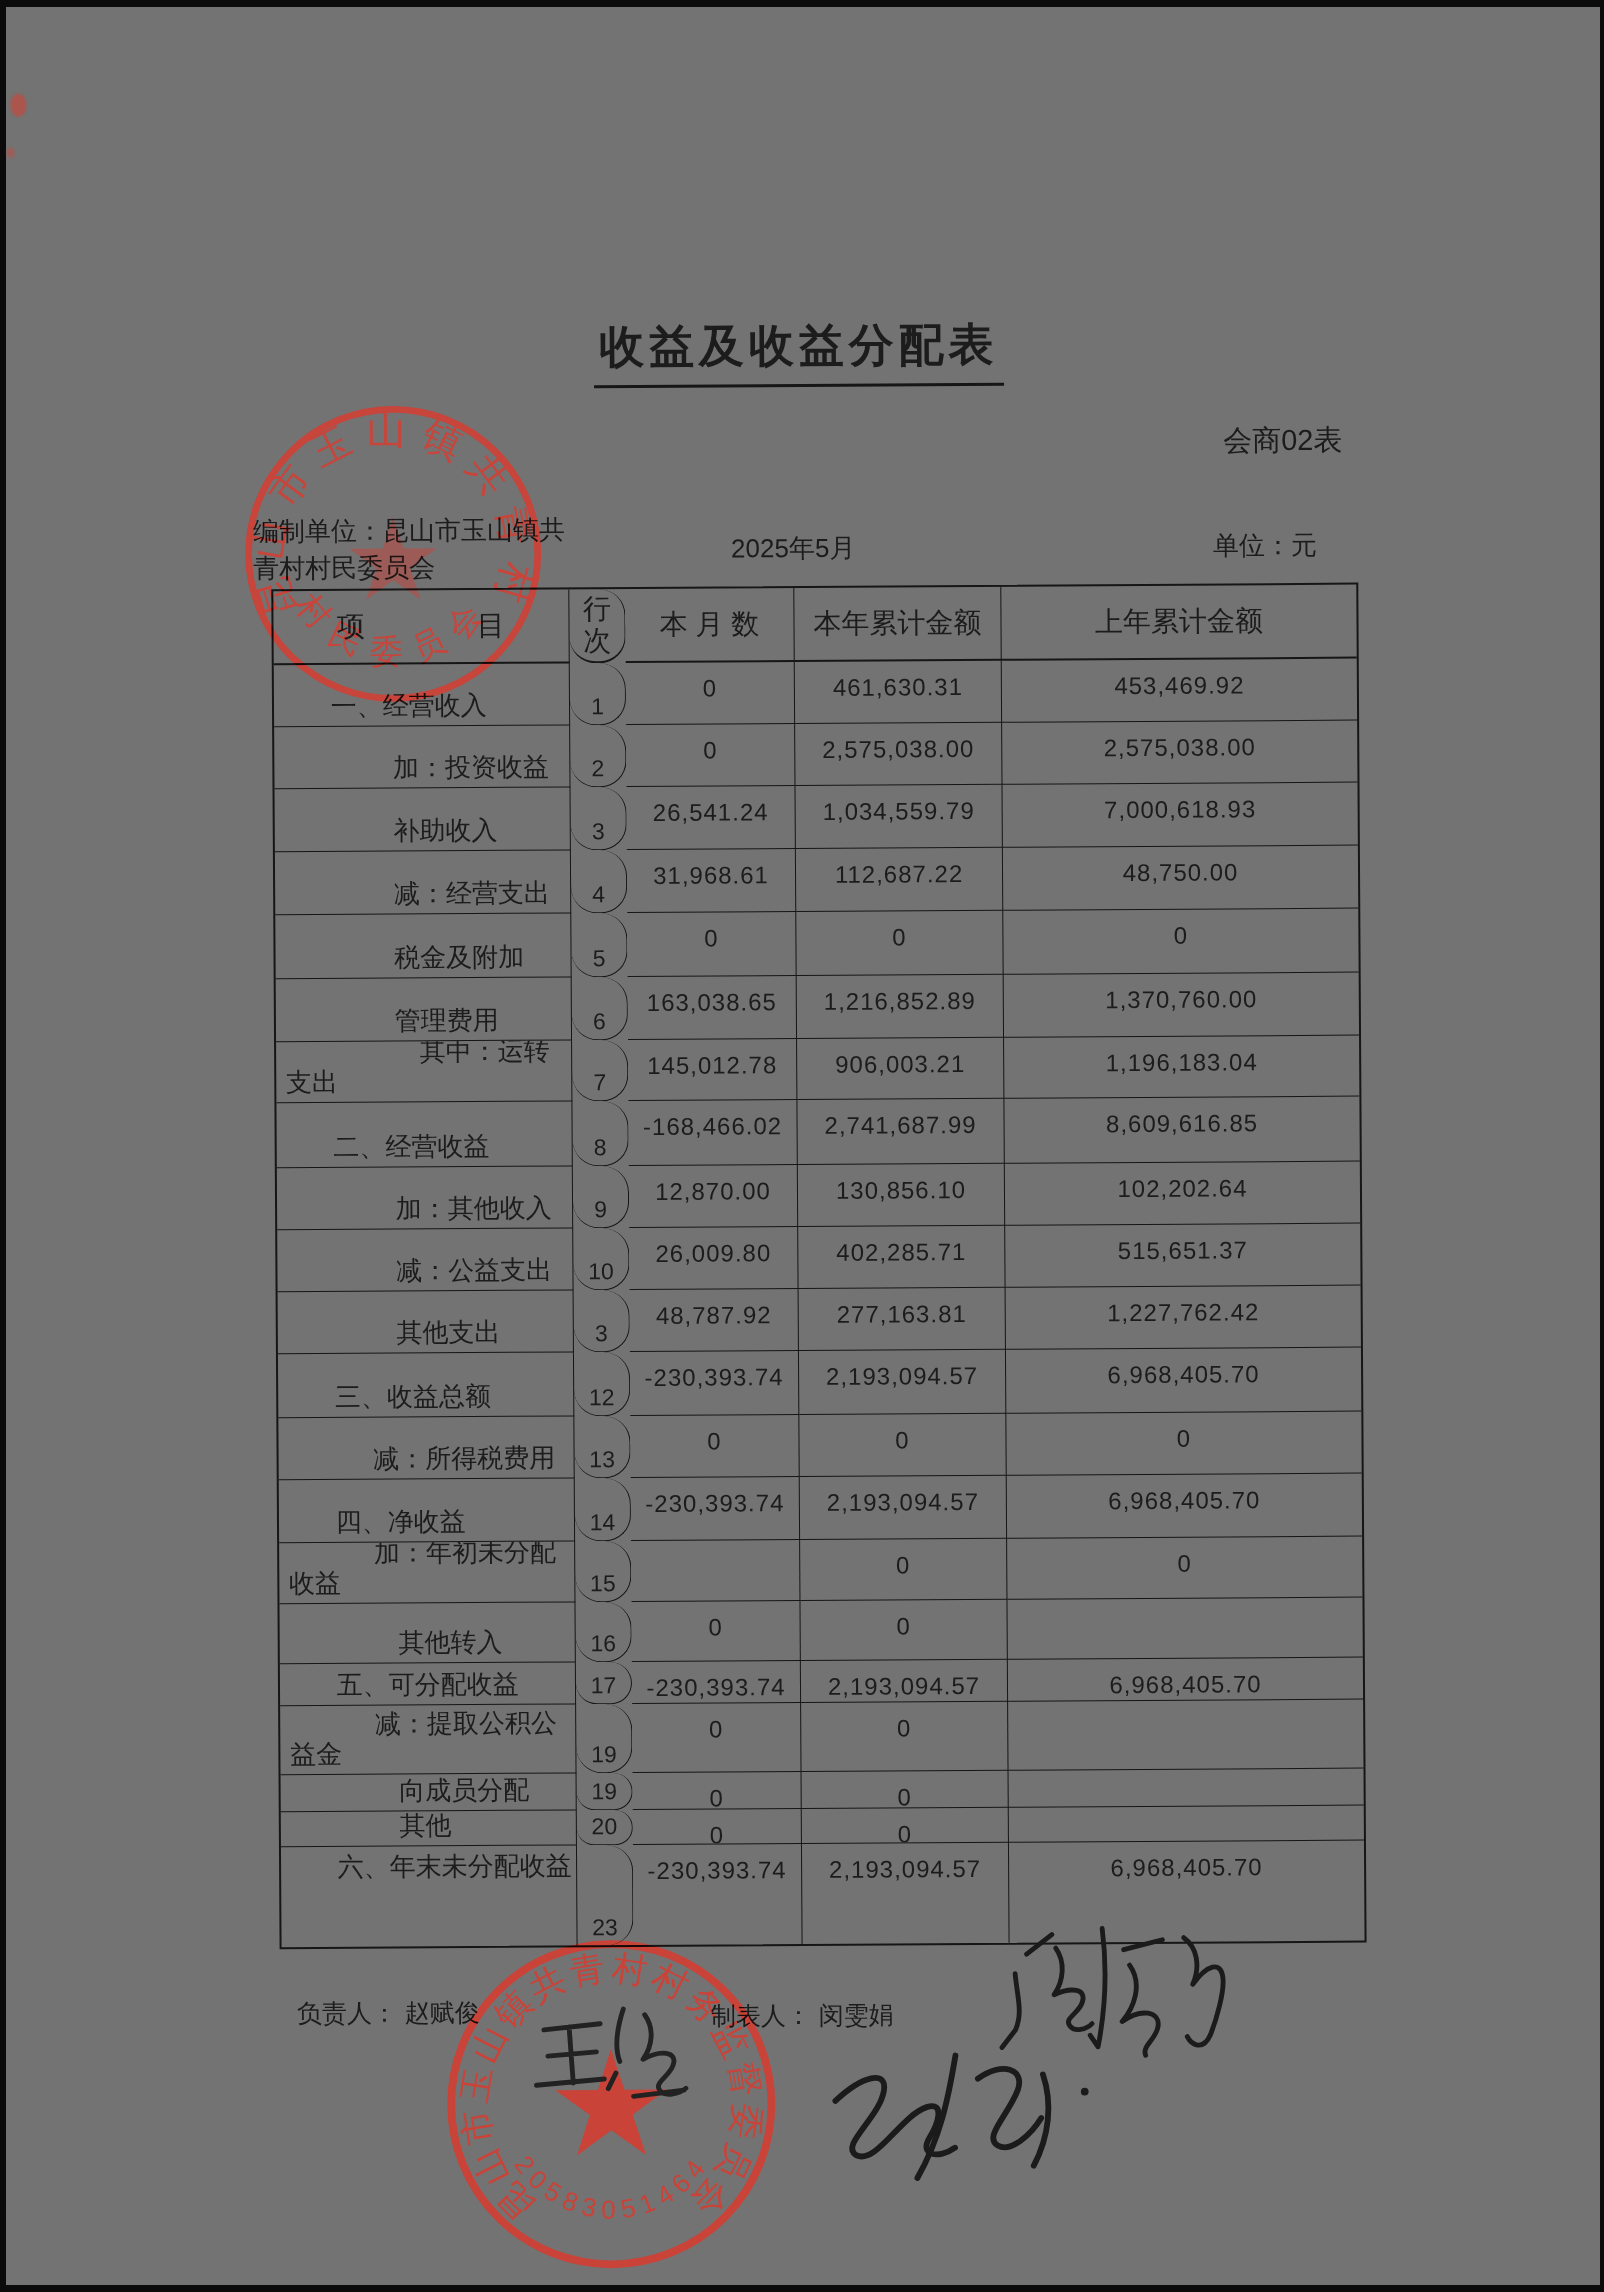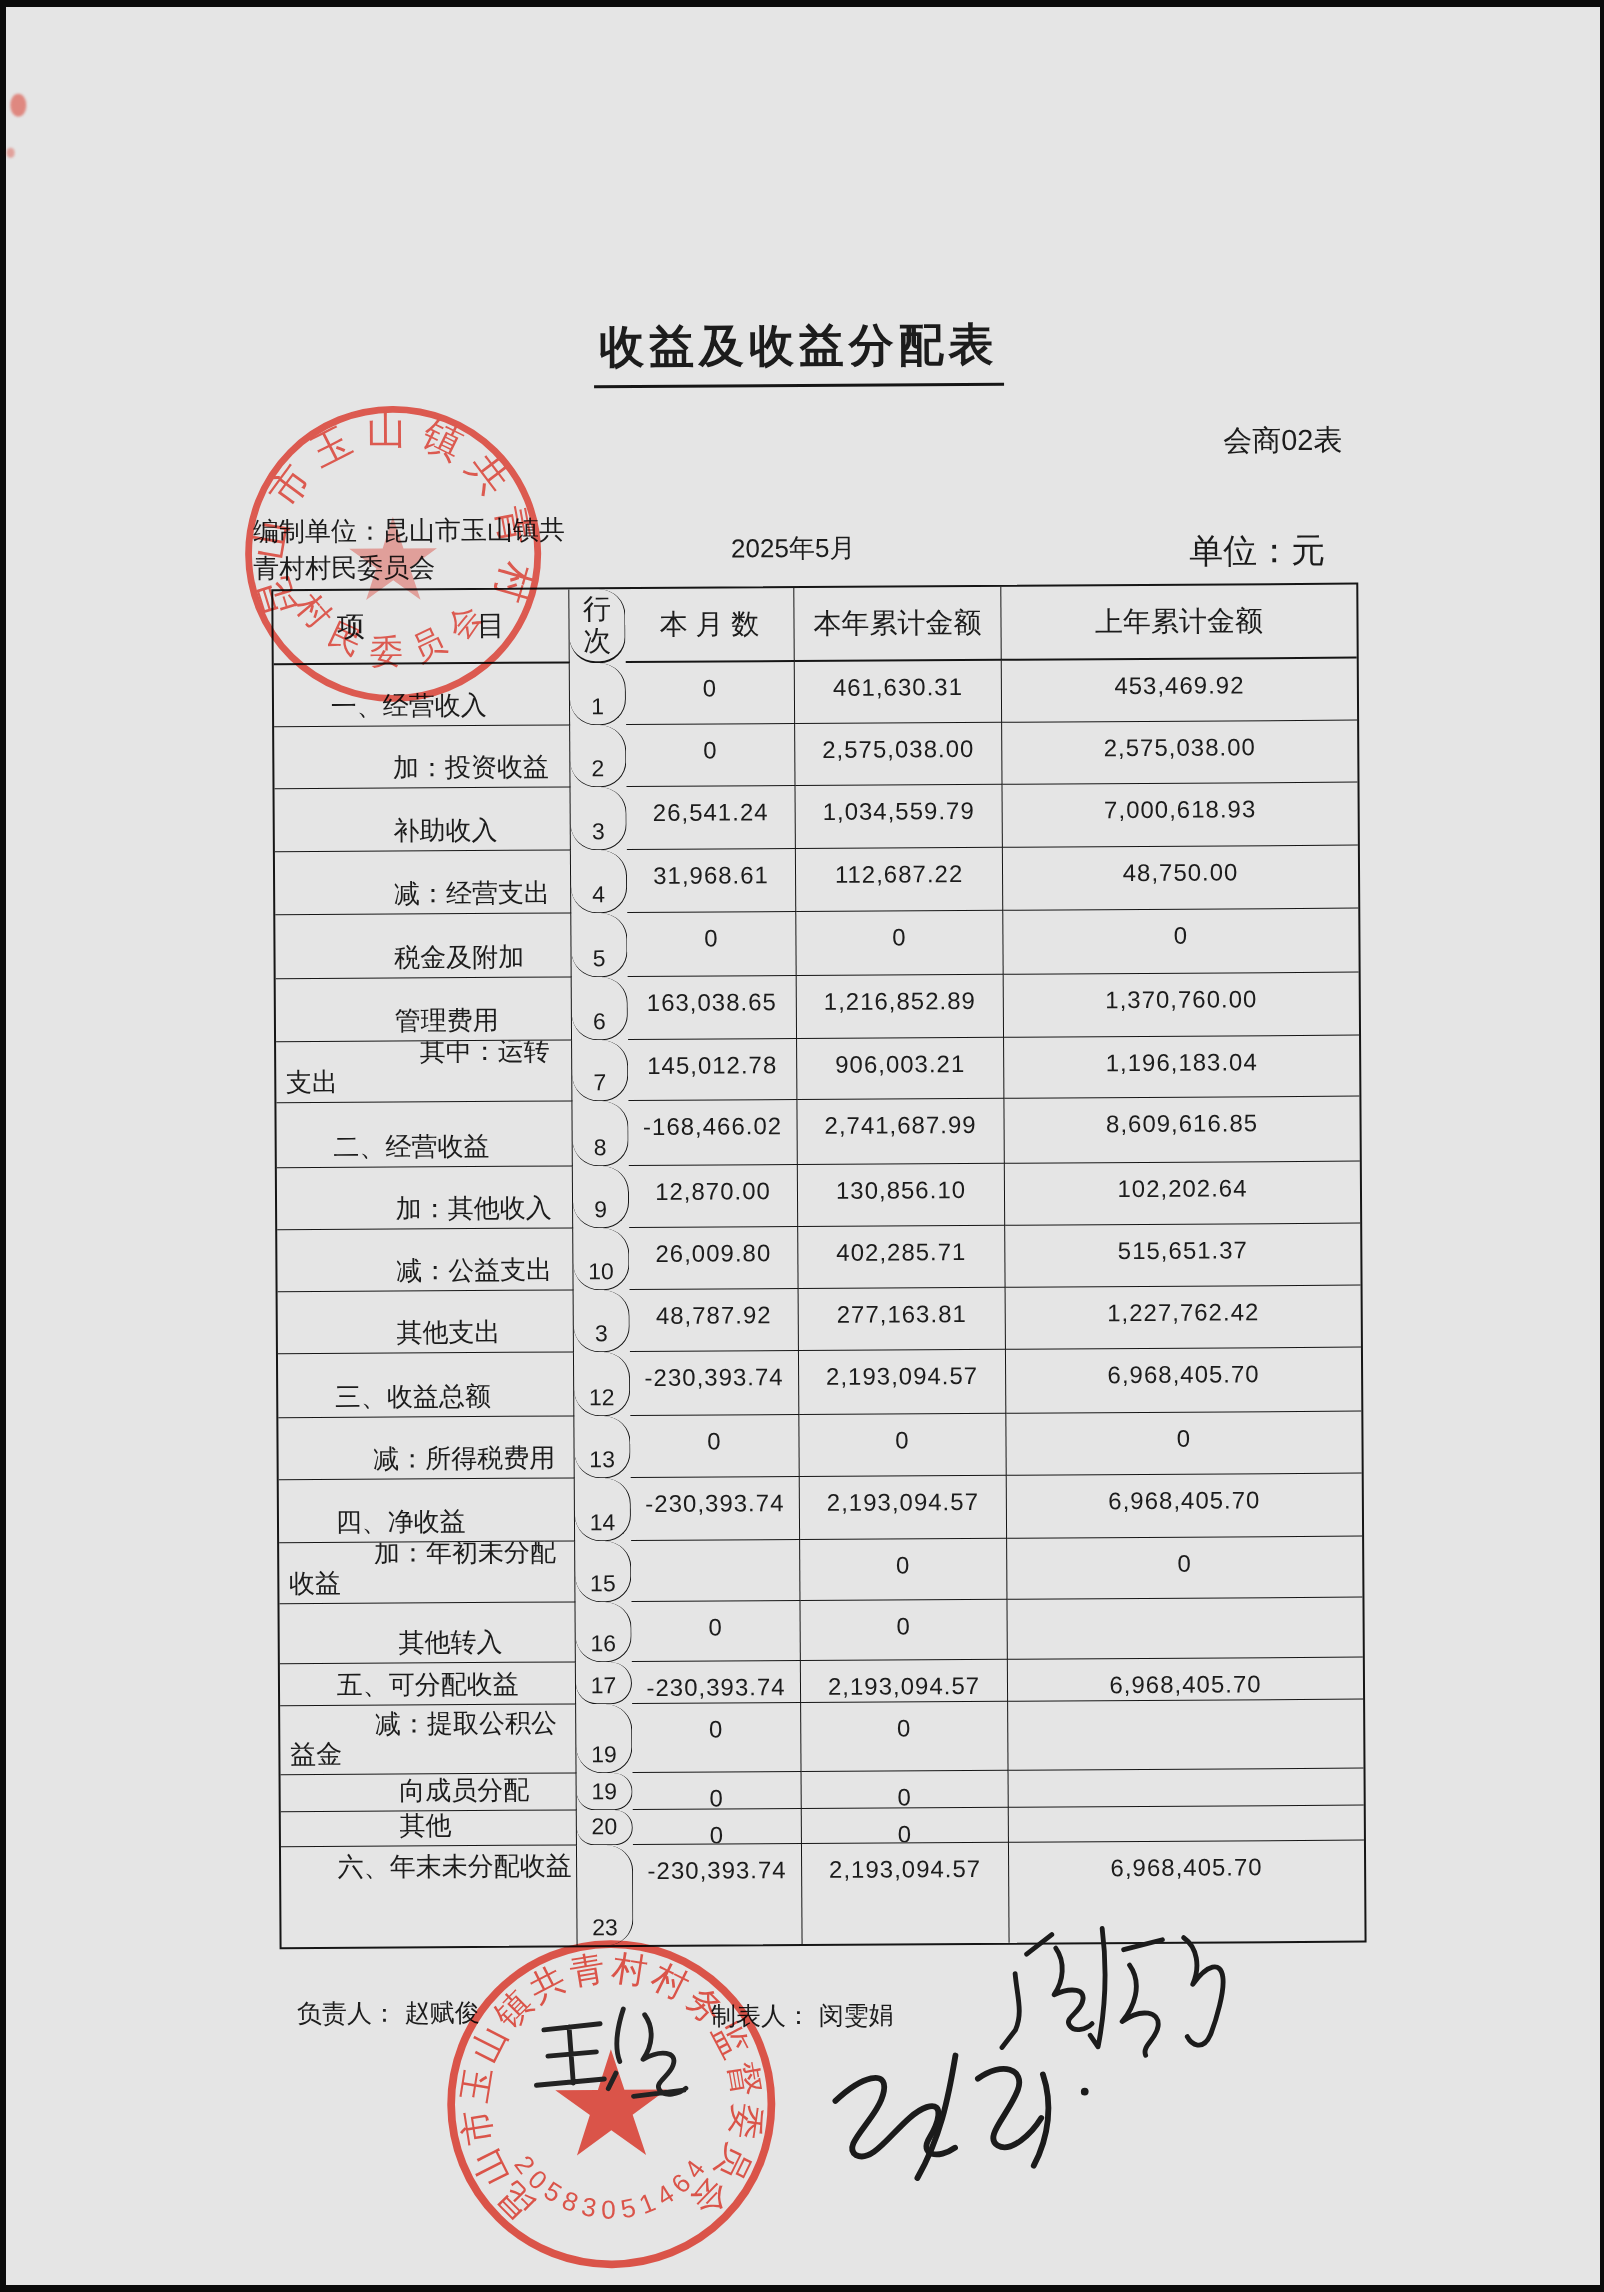--- a/index.html
+++ b/index.html
@@ -1,27 +1,27 @@
 <!DOCTYPE html>
 <html><head>
 <meta charset="utf-8">
 <style>
   html,body{margin:0;padding:0;background:#0b0b0b;}
   .page{position:relative;width:1605px;height:2293px;background:#0b0b0b;overflow:hidden;
         font-family:"Liberation Sans", sans-serif;color:#1c1c1c;}
-  .paper{position:absolute;left:5.8px;top:6.8px;width:1594px;height:2278px;background:#e5e5e5;}
+  .paper{position:absolute;left:5.8px;top:6.8px;width:1594px;height:2278px;background:#737373;}
   .sheet{position:absolute;inset:0;transform:rotate(-0.35deg);transform-origin:50% 45%;}
 
   .doc-title{position:absolute;left:0;top:309px;width:100%;text-align:center;}
   .doc-title span{display:inline-block;font-size:45px;font-weight:700;letter-spacing:4.9px;
         border-bottom:3.9px solid #161616;padding:0 5.8px 7.8px 5.8px;}
   .form-code{position:absolute;top:417px;right:254px;font-size:29px;margin-left:20px;}
   .prep-unit{position:absolute;left:250px;top:503px;width:326px;font-size:26px;line-height:37px;}
   .period{position:absolute;left:728px;top:524px;font-size:26px;}
-  .unit-label{position:absolute;top:524px;right:272px;font-size:34px;}
+  .unit-label{position:absolute;top:524px;right:280px;font-size:26px;}
 
   .tbl{position:absolute;left:268px;top:579px;width:1083px;border:2.9px solid #161616;background:transparent;}
   .trow,.thead{display:flex;}
   .cell{box-sizing:border-box;border-right:1.9px solid #161616;border-bottom:1.9px solid #161616;overflow:hidden;}
   .cell:last-child{border-right:none;}
   .trow:last-child .cell{border-bottom:none;}
   .c1{width:296px;} .c2{width:56px;border-radius:26px;} .c3{width:169px;} .c4{width:207px;} .c5{flex:1;}
   .thead .cell{border-bottom:2.9px solid #161616;display:flex;align-items:center;justify-content:center;
         font-size:28px;height:74px;}
   .th-item{white-space:pre;}

